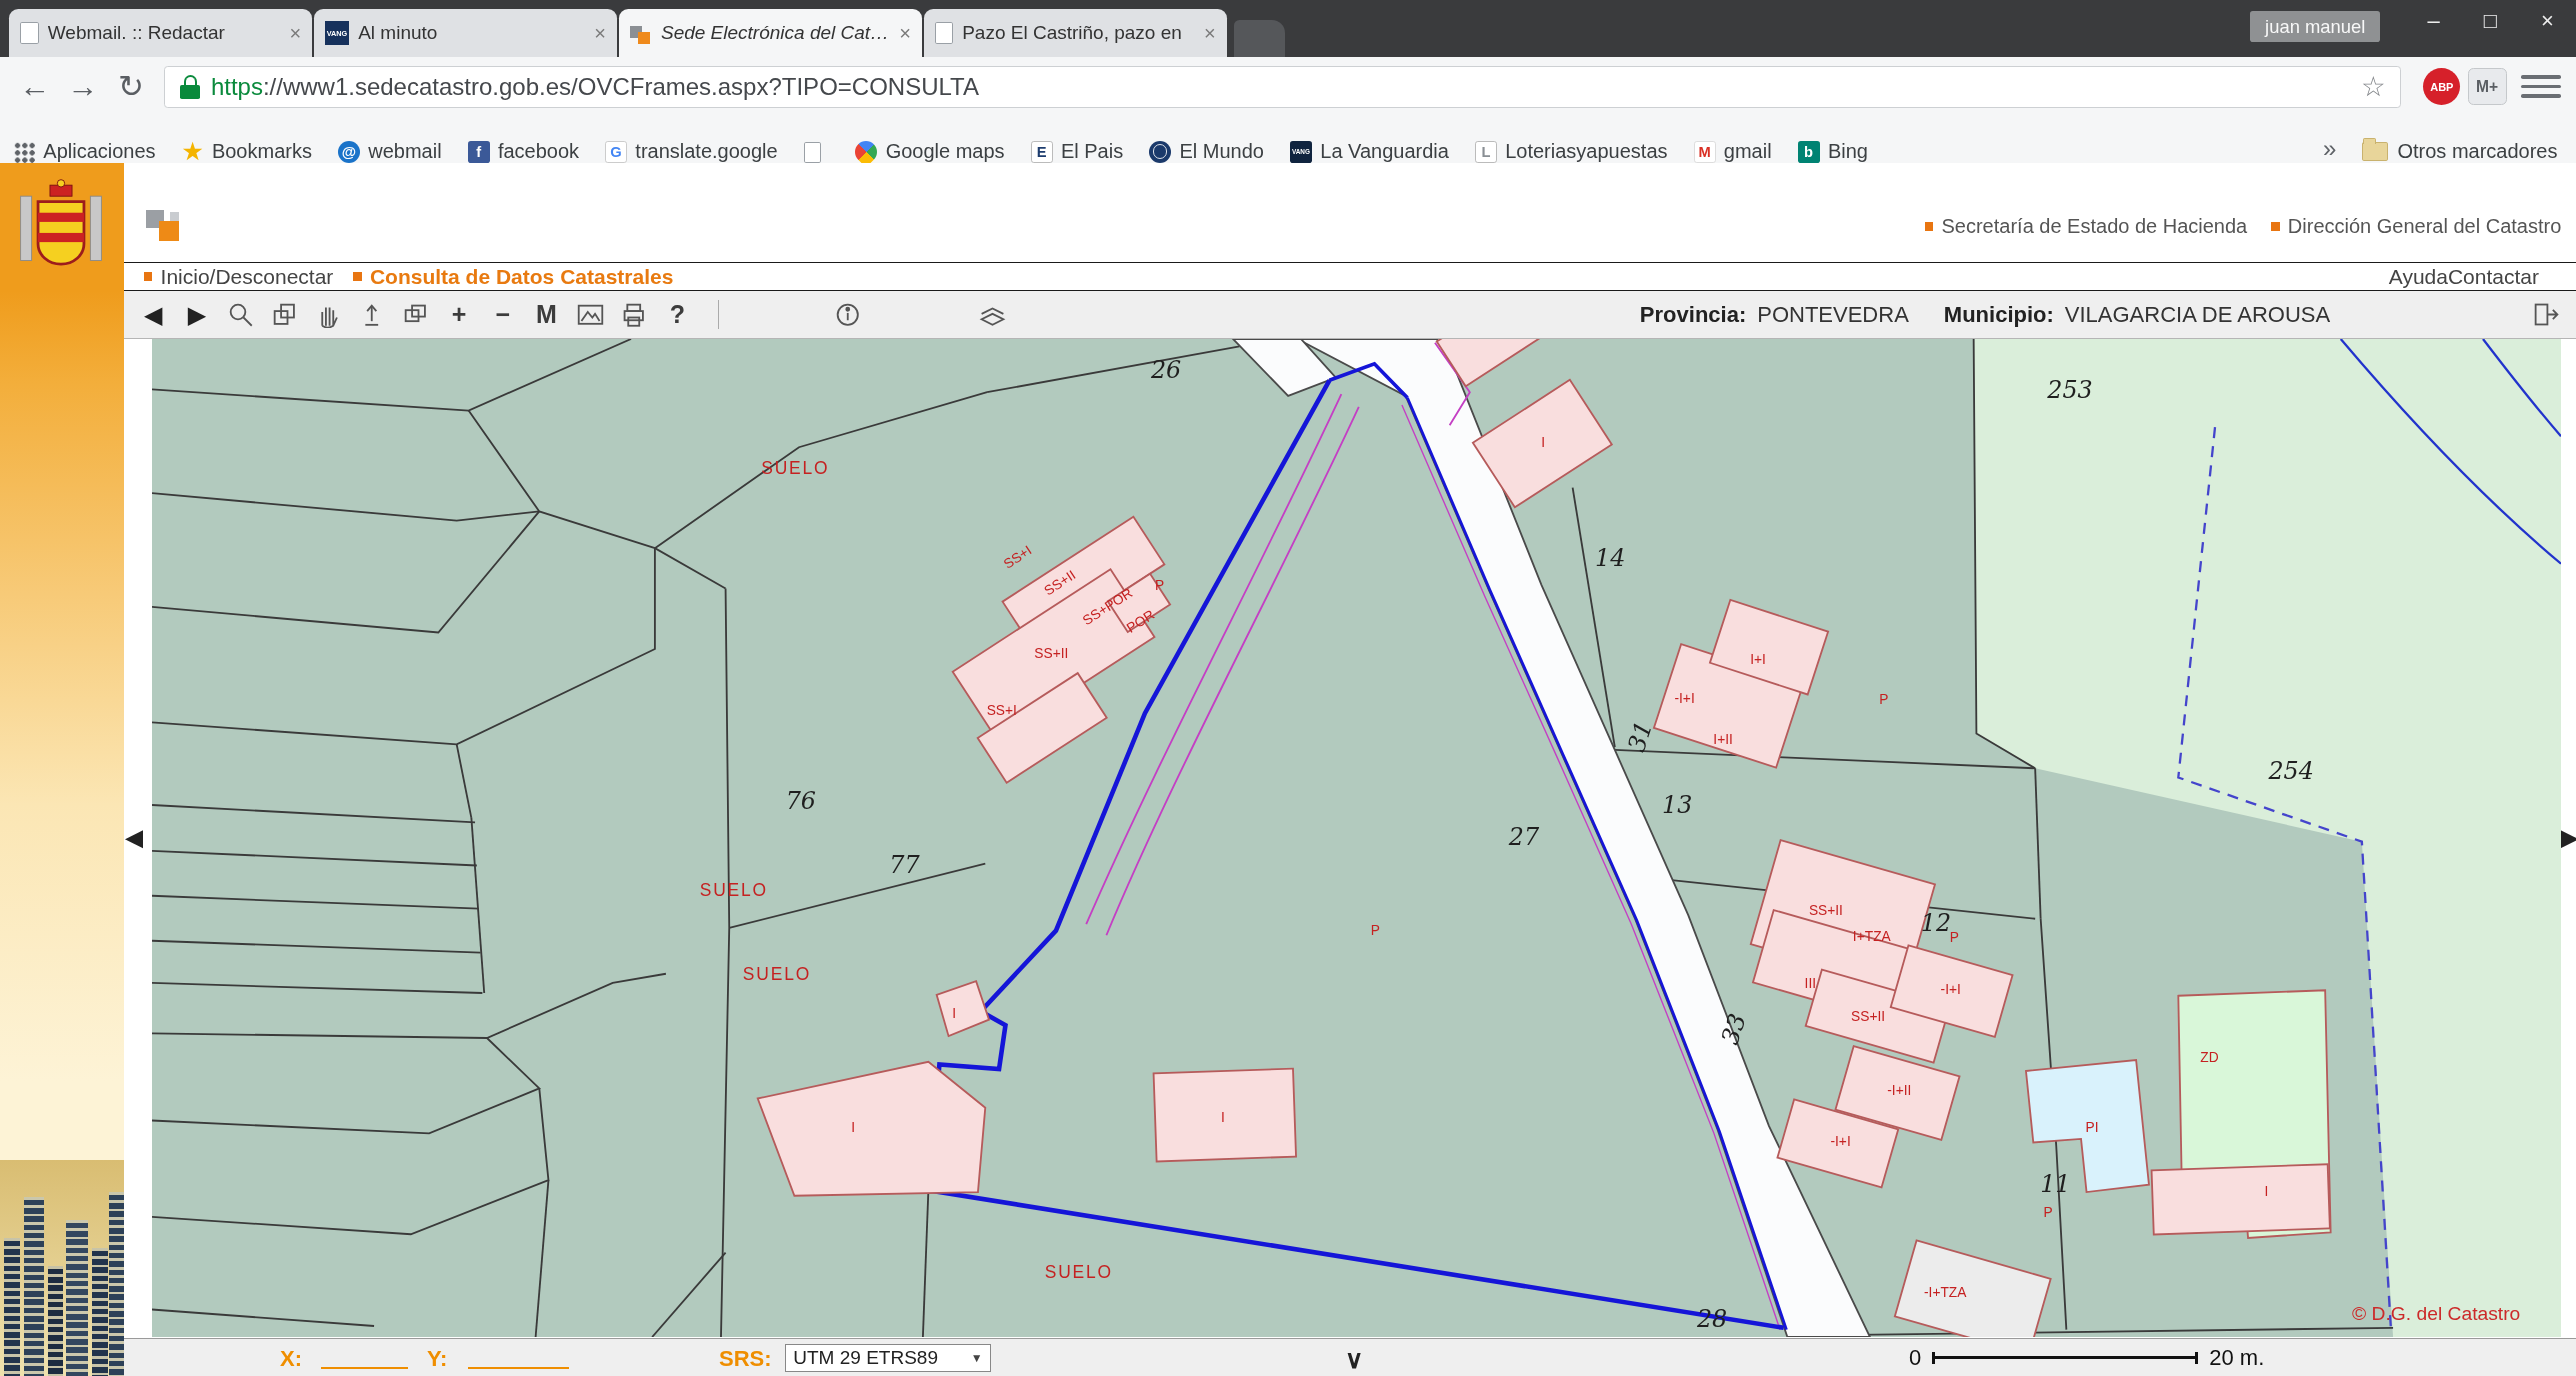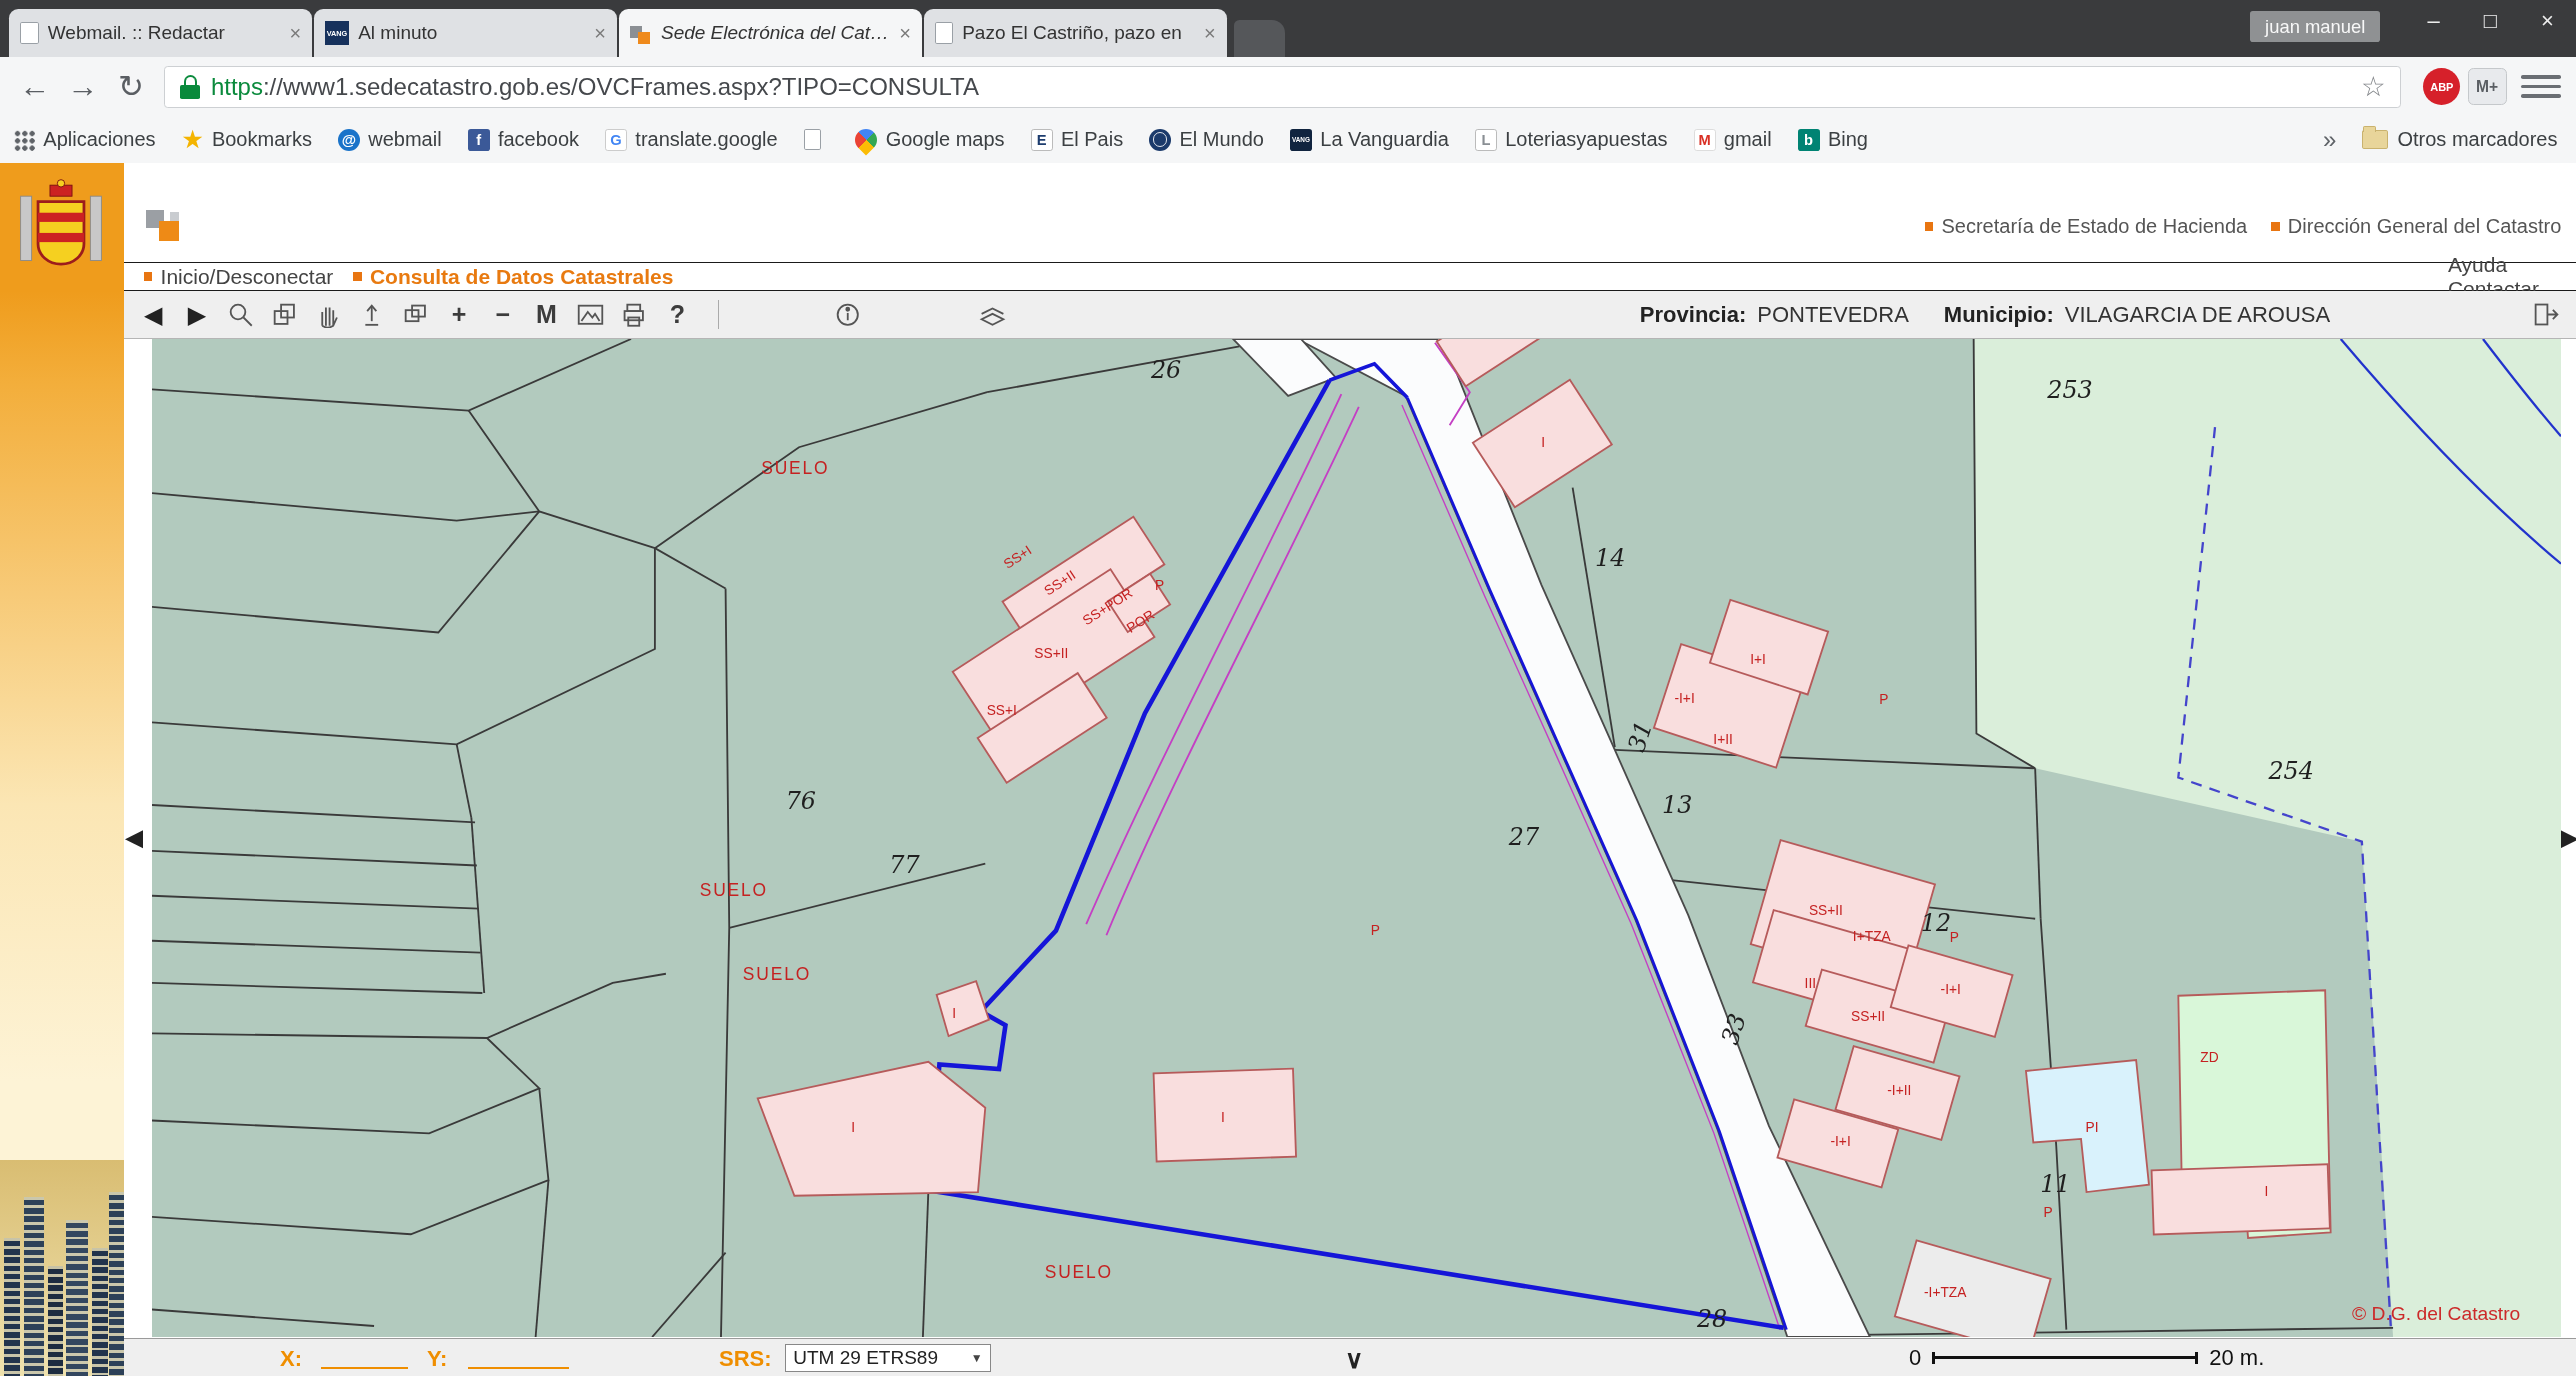--- a/index.html
+++ b/index.html
@@ -37,21 +37,21 @@
 .url{font-size:24px;color:#444;white-space:nowrap;overflow:hidden;}
 .url .scheme{color:#0a8a3c;}
 .url .rest{color:#45484c;}
 .starbtn{margin-left:auto;font-size:27.5px;color:#84878b;}
 .ext-abp{width:37px;height:37px;border-radius:50%;background:#d6202a;color:#fff;font-size:11px;font-weight:bold;display:flex;align-items:center;justify-content:center;margin:0 7.3px;}
 .ext-mplus{width:39px;height:37px;border-radius:5.5px;background:#e8eaed;border:0.9px solid #c5c8cb;color:#5a5e63;font-size:15.6px;font-weight:bold;display:flex;align-items:center;justify-content:center;margin-right:9.2px;}
 .menu-btn{width:40px;height:40px;margin:0 14.7px 0 5.5px;display:flex;flex-direction:column;justify-content:center;gap:5.5px;}
 .menu-btn i{display:block;height:3.7px;background:#6a6e73;border-radius:1.8px;}
 
 
-.bmbar{position:absolute;top:116px;left:0;width:2576px;height:48px;background:#f5f6f7;border-bottom:0.9px solid #d6d8da;display:flex;align-items:center;padding:0 13px;gap:26px;}
+.bmbar{position:absolute;top:116px;left:0;width:2576px;height:48px;background:#f5f6f7;border-bottom:0.9px solid #d6d8da;display:flex;align-items:flex-end;padding:0 13px;gap:26px;}
 .bm{display:flex;align-items:center;gap:8.3px;}
 .bml{font-size:20px;color:#3c4043;white-space:nowrap;}
 .bmi{width:22px;height:22px;flex:0 0 auto;display:flex;align-items:center;justify-content:center;font-size:14.7px;font-weight:bold;border-radius:2.8px;color:#fff;}
 .i-apps{background-image:radial-gradient(#5f6368 2.3px,transparent 2.8px);background-size:7.3px 7.3px;background-position:0.9px 0.9px;}
 .i-star{color:#f4b400;font-size:22px;}
 .i-web{background:#1a73c9;border-radius:50%;}
 .i-fb{background:#3b5998;}
 .i-gt{background:#fff;border:0.9px solid #ccc;color:#4285f4;}
 .i-page{width:17.4px;height:21px;background:#fff;border:1.8px solid #9aa0a6;border-radius:1.8px;}
 .i-maps{border-radius:50% 50% 50% 0;transform:rotate(-45deg);background:conic-gradient(#4285f4 0 25%,#34a853 0 50%,#fbbc05 0 75%,#ea4335 0);}
@@ -81,21 +81,21 @@
 .catlogo .g1{position:absolute;left:0;top:1.8px;width:18.4px;height:18.4px;background:#9b9fa4;}
 .catlogo .g2{position:absolute;left:13px;top:13px;width:20px;height:20px;background:#ee8a16;}
 .catlogo .g3{position:absolute;left:24px;top:3.7px;width:9.2px;height:9.2px;background:#c9ccd0;}
 .site-title{font-size:34px;color:#4a4a4a;margin-left:16.5px;white-space:nowrap;}
 .hdr-links{margin-left:auto;margin-right:14.7px;display:flex;align-items:center;gap:24px;}
 .hdr-link{display:flex;align-items:center;gap:8.3px;font-size:20px;color:#555;white-space:nowrap;}
 .obullet{width:8.3px;height:8.3px;background:#e87511;flex:0 0 auto;}
 .sitenav{position:absolute;top:99px;left:0;width:2452px;height:29px;background:#fff;border-top:1.8px solid #1a1a1a;border-bottom:1.8px solid #1a1a1a;display:flex;align-items:center;}
 .nav-item{display:flex;align-items:center;gap:8.3px;font-size:21px;color:#444;margin-left:20px;white-space:nowrap;}
 .nav-item.hot .nav-label{color:#e87a10;font-weight:bold;}
-.nav-right{margin-left:auto;display:flex;margin-right:37px;flex-direction:column;}
+.nav-right{margin-left:auto;display:flex;margin-right:37px;}
 .nav-rlink{font-size:21px;color:#444;}
 
 
 .maptoolbar{position:absolute;top:128px;left:0;width:2452px;height:48px;background:#efefef;border-bottom:0.9px solid #b5b5b5;display:flex;align-items:center;padding-left:9.2px;gap:3.7px;}
 .ti{width:40px;height:40px;display:flex;align-items:center;justify-content:center;color:#444;}
 .ti svg{stroke:#555;stroke-width:2;fill:none;}
 .ti.txt{font-size:25px;font-weight:bold;color:#3c3c3c;}
 .ti.tri{font-size:24px;color:#222;}
 .vsep{width:1.8px;height:29px;background:#aaa;margin:0 16.5px;}
 .ti.info{margin-left:88px;}

